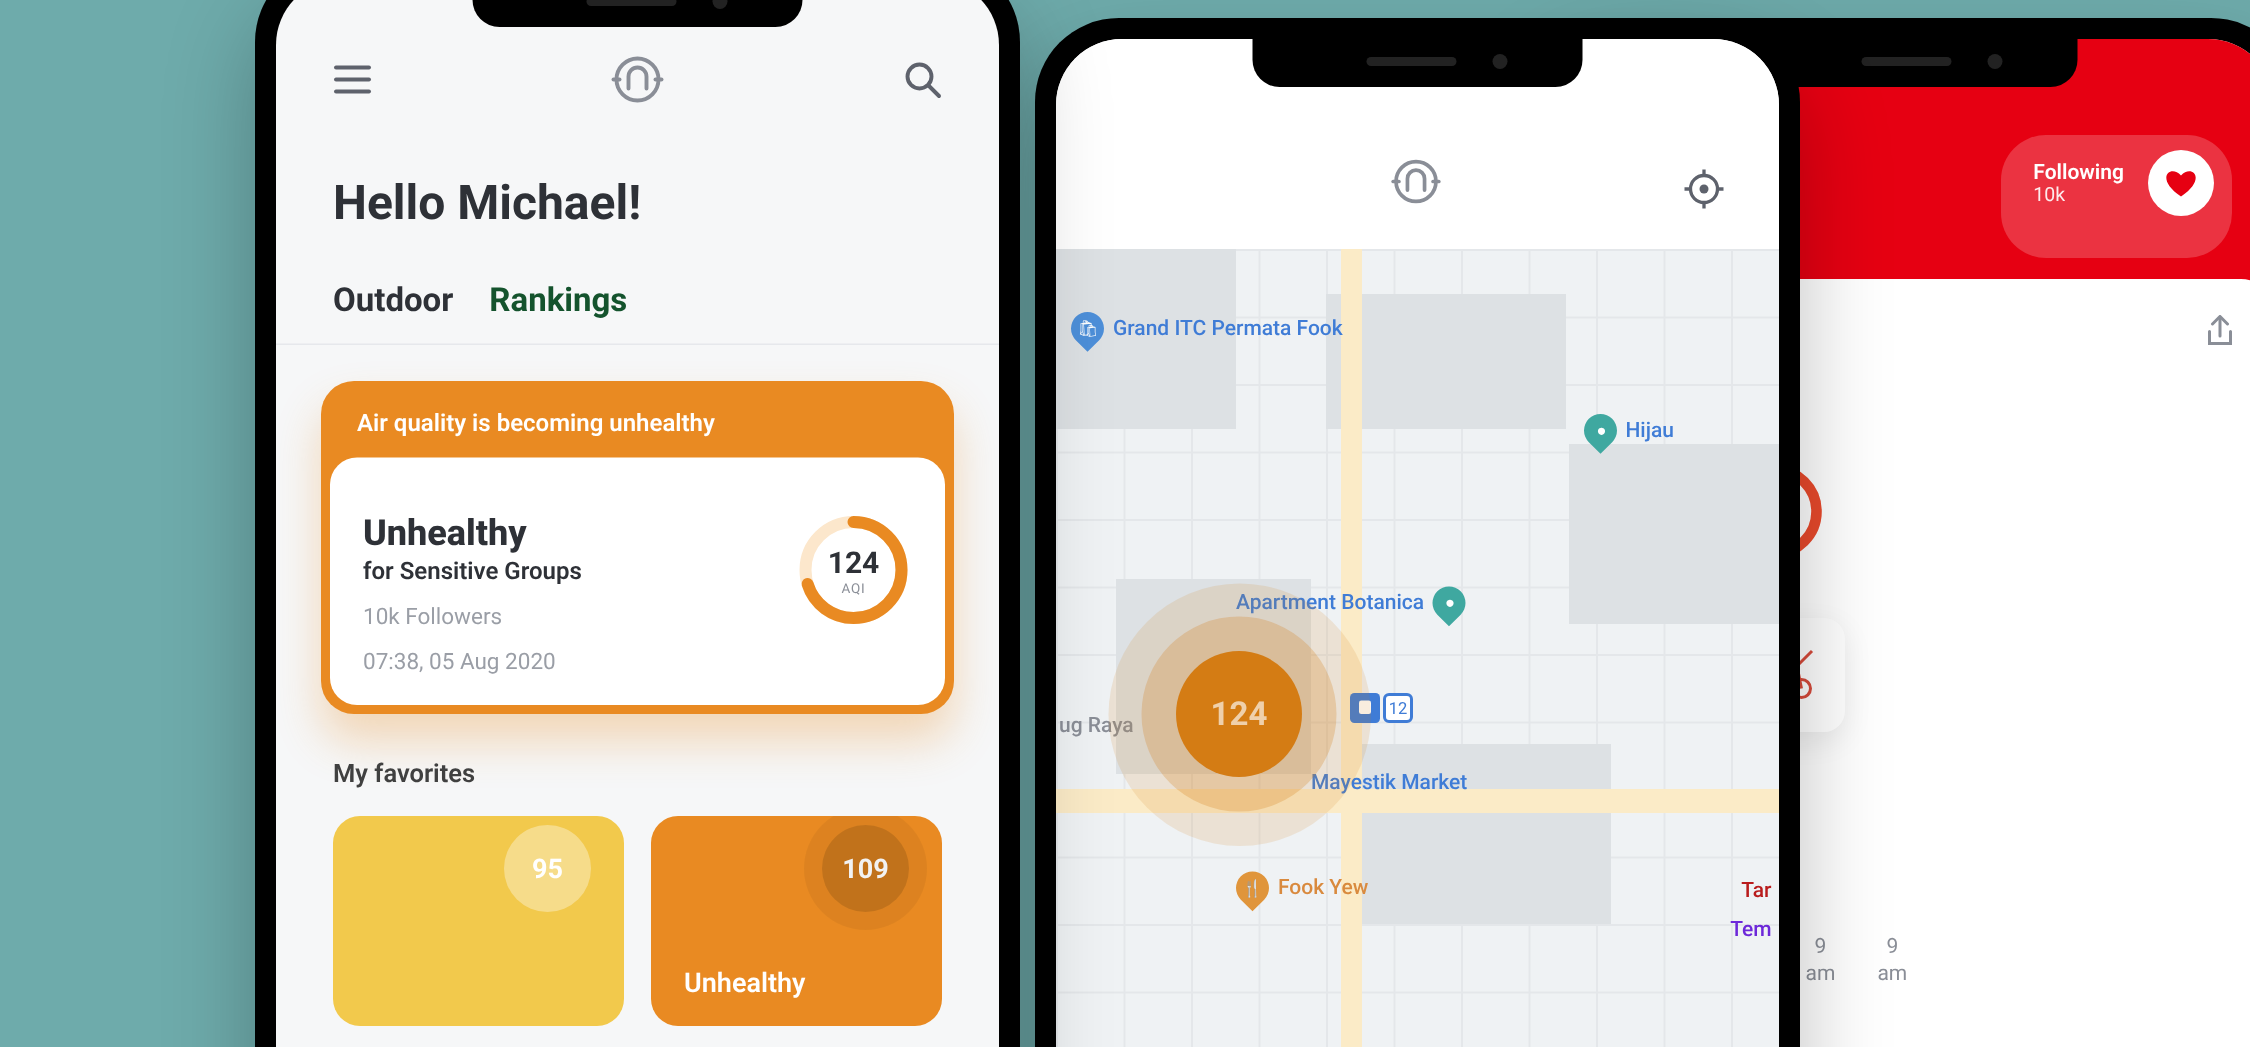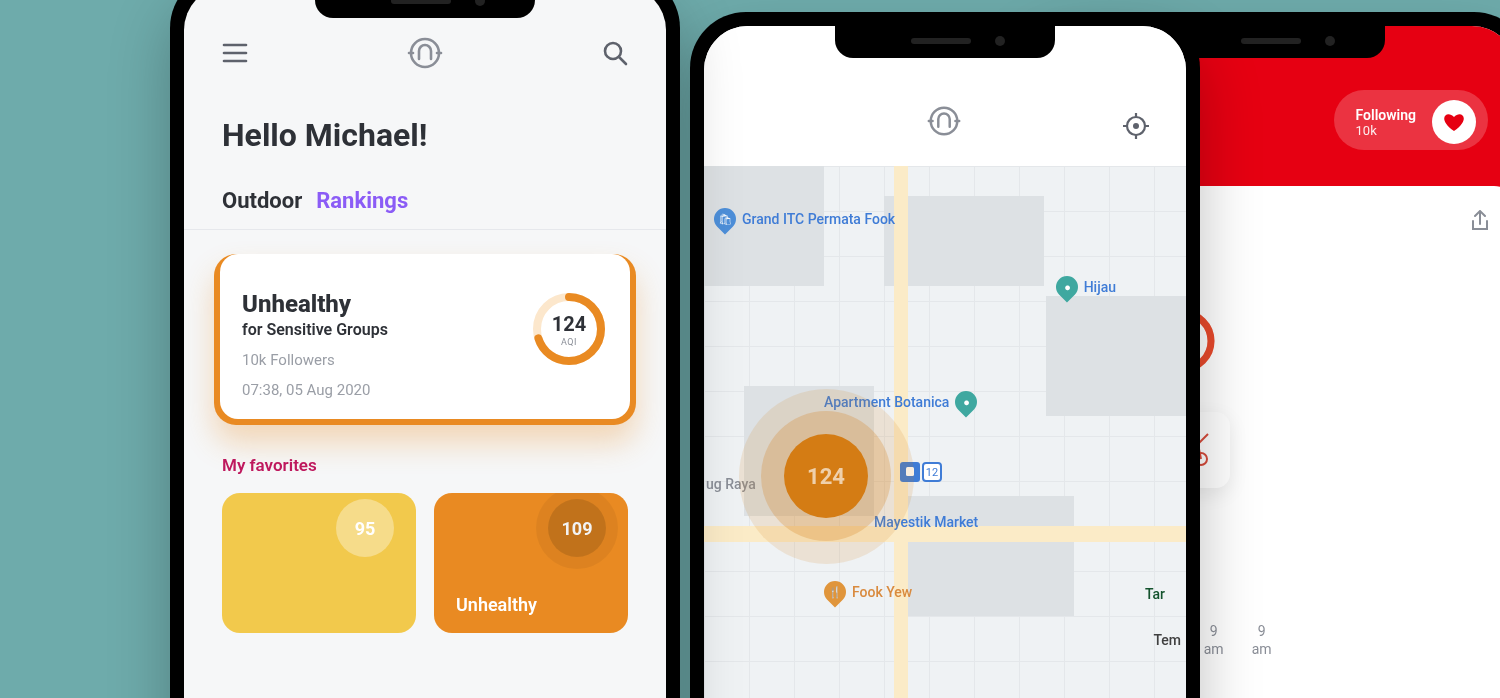--- a/index.html
+++ b/index.html
@@ -51,22 +51,22 @@
 
   
   .s1-topbar {
     display:flex; align-items:center; justify-content:space-between;
     padding: 42px 38px 0 38px; height: 96px;
   }
   .icn-btn { cursor:pointer; }
   .s1-hello { padding: 34px 38px 0; }
   .s1-hello h1 { font-size: 32px; font-weight: 700; color:#2E3137;}
   .s1-hello p  { font-size: 18px; color:#9A9EA6; margin-top:8px;}
-  .s1-tabs { display:flex; gap:14px; padding: 34px 38px 16px; font-size:22px; font-weight:700;}
-  .s1-tabs .tab { color:#8b5cf6; cursor:pointer;}
+  .s1-tabs { display:flex; gap:24px; padding: 34px 38px 16px; font-size:22px; font-weight:700;}
+  .s1-tabs .tab { color:#14532d; cursor:pointer;}
   .s1-tabs .tab.active { color:#2E3137;}
   .s1-divider{height:1px;background:#E6E8EC;margin:0 0 24px;}
   .aqi-card {
     margin: 0 30px; background:#E98A22; border-radius:22px;
     box-shadow: 0 18px 30px rgba(233,138,34,.3);
     overflow:hidden;
   }
   .aqi-head { color:#fff; font-size:16px; font-weight:600; padding:18px 24px 14px;}
   .aqi-body { background:#fff; border-radius:18px; margin:0 6px 6px; padding:20px 22px;}
   .aqi-loc  { display:flex; align-items:center; justify-content:space-between; color:#6E727B;}
@@ -75,21 +75,21 @@
   .aqi-text h2{font-size:24px;font-weight:800;color:#2E3137;}
   .aqi-text .sub{font-size:16px;font-weight:600;color:#2E3137;margin-top:2px;}
   .aqi-text .line{font-size:15px;color:#9A9EA6;margin-top:12px;}
   .dials{display:flex;gap:14px;align-items:center;}
   .dial{position:relative;width:78px;height:78px;}
   .dial svg{transform:rotate(-90deg);}
   .dial-lbl{position:absolute;inset:0;display:flex;flex-direction:column;align-items:center;justify-content:center;}
   .dial-lbl .v{font-size:20px;font-weight:700;color:#2E3137;}
   .dial-lbl .u{font-size:9px;letter-spacing:.5px;color:#8A8E97;margin-top:1px;}
   .s1-fav{padding:30px 38px 0;}
-  .s1-fav h3{font-size:17px;color:#be185d;font-weight:600;}
+  .s1-fav h3{font-size:17px;color:#404040;font-weight:600;}
   .fav-row{display:flex;gap:18px;margin-top:18px;}
   .fav-card{flex:1;border-radius:18px;padding:28px 20px 20px;position:relative;color:#fff;height:140px;overflow:hidden;}
   .fav-yellow{background:#F2C94C;}
   .fav-orange{background:#E98A22;}
   .fav-card .bubble{position:absolute;right:22px;top:6px;width:58px;height:58px;border-radius:50%;display:flex;align-items:center;justify-content:center;font-weight:700;font-size:18px;}
   .fav-yellow .bubble{background:rgba(255,255,255,.35);color:#fff;}
   .fav-orange .bubble{background:rgba(0,0,0,.12);}
   .fav-orange .bubble::before{content:"";position:absolute;width:82px;height:82px;border-radius:50%;background:rgba(0,0,0,.05);}
   .fav-card .lbl{position:absolute;left:22px;bottom:18px;font-size:18px;font-weight:600;}
 
@@ -111,21 +111,21 @@
   .pin.or{background:#E0953B;}
   .route-badge{position:absolute;width:20px;height:20px;border:2px solid #3F7CD6;border-radius:4px;font-size:11px;display:flex;align-items:center;justify-content:center;color:#3F7CD6;background:#fff;}
   .bus-badge{position:absolute;width:20px;height:20px;background:#3F7CD6;border-radius:3px;display:flex;align-items:center;justify-content:center;}
   .aqi-pin{position:absolute;width:84px;height:84px;border-radius:50%;background:#D47C15;color:#fff;display:flex;align-items:center;justify-content:center;font-size:22px;font-weight:700;}
   .aqi-pin::before,.aqi-pin::after{content:"";position:absolute;border-radius:50%;background:rgba(212,124,21,.25);}
   .aqi-pin::before{width:130px;height:130px;}
   .aqi-pin::after{width:175px;height:175px;background:rgba(212,124,21,.14);}
 
   
   .s3-top{background:#E60012;height:184px;position:relative;}
-  .follow-pill{position:absolute;right:28px;top:64px;background:rgba(255,255,255,.2);border-radius:30px;padding:10px 12px 6px 22px;display:flex;align-items:center;gap:16px;}
+  .follow-pill{position:absolute;right:28px;top:64px;background:rgba(255,255,255,.2);border-radius:30px;padding:10px 12px 28px 22px;display:flex;align-items:center;gap:16px;}
   .follow-pill .txt{color:#fff;}
   .follow-pill .txt .a{font-size:14px;font-weight:600;}
   .follow-pill .txt .b{font-size:13px;opacity:.9;}
   .heart-btn{width:44px;height:44px;border-radius:50%;background:#fff;display:flex;align-items:center;justify-content:center;}
   .s3-sheet{position:absolute;top:160px;left:0;right:0;bottom:0;background:#fff;border-top-left-radius:22px;border-top-right-radius:22px;padding:24px 26px 0;}
   .s3-share{display:flex;justify-content:flex-end;}
   .s3-dials{display:flex;gap:18px;margin-top:70px;}
   .dial2{position:relative;width:70px;height:70px;}
   .dial2 svg{transform:rotate(-90deg);}
   .dial2-lbl{position:absolute;inset:0;display:flex;flex-direction:column;align-items:center;justify-content:center;}
@@ -176,20 +176,21 @@
         <h1>Hello Michael!</h1>
       </div>
 
       <div class="s1-tabs">
         <div class="tab active">Outdoor</div>
         <div class="tab">Rankings</div>
       </div>
       <div class="s1-divider"></div>
 
       <div class="aqi-card">
+        <div class="aqi-head">Air quality is becoming unhealthy</div>
         <div class="aqi-body">
           <div class="aqi-stats">
             <div class="aqi-text">
               <h2>Unhealthy</h2>
               <div class="sub">for Sensitive Groups</div>
               <div class="line">10k Followers</div>
               <div class="line">07:38, 05 Aug 2020</div>
             </div>
             <div class="dials">
               <div class="dial">
@@ -292,24 +293,24 @@
           </div>
         <div class="poi" style="left:170px;top:348px">
           <span>Mayestik Market</span>
         </div>
         <div class="poi orange" style="left:120px;top:415px">
           <span class="pin or">
               <span>🍴</span>
             </span>
           <span>Fook Yew</span>
         </div>
-        <div class="poi" style="right:21px;top:420px;color:#14532d">
+        <div class="poi" style="right:5px;top:420px;color:#b91c1c">
             <span>Tar</span>
           </div>
-        <div class="poi" style="right:5px;top:466px;color:#404040">
+        <div class="poi" style="right:5px;top:446px;color:#6d28d9">
             <span>Tem</span>
           </div>
 
         <div class="aqi-pin" style="left:80px;top:268px">
           <span>124</span>
         </div>
       </div>
     </div>
   </div>
 

